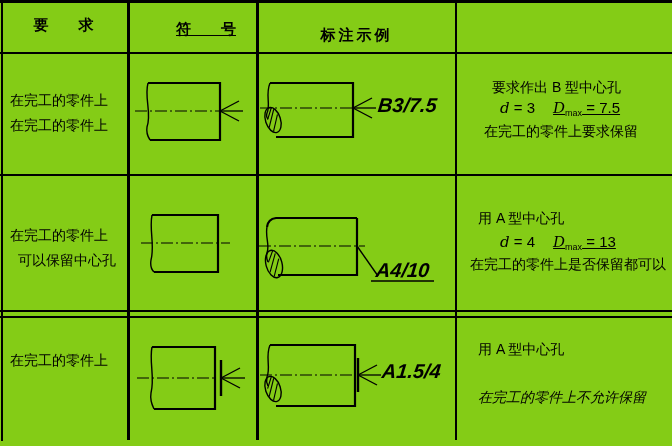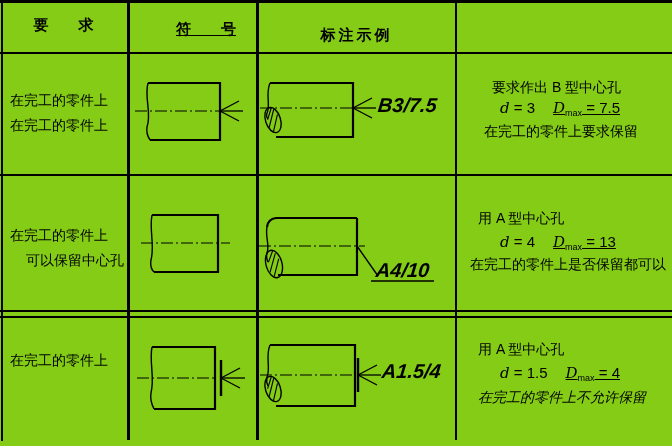--- a/index.html
+++ b/index.html
@@ -71,21 +71,21 @@
       <line class="thin" x1="95" y1="55" x2="114" y2="65"></line>
     </g>
   </svg>
   <div class="draw-label" style="left:378px;top:94px;">B3/7.5</div>
 
   <div class="cn" style="left:492px;top:79px;text-align:center;">要求作出 B 型中心孔</div>
   <div class="formula" style="left:500px;top:99px;"><span class="var">d</span><span> = 3</span><span class="dgroup"><span class="var">D</span><span class="sub">max</span><span> = 7.5</span></span></div>
   <div class="cn" style="left:484px;top:123px;">在完工的零件上要求保留</div>
 
   <div class="cn" style="left:10px;top:227px;">在完工的零件上</div>
-  <div class="cn" style="left:26px;top:252px;">可以保留中心孔</div>
+  <div class="cn" style="left:18px;top:252px;">可以保留中心孔</div>
 
   <svg style="left:129px;top:175px;" width="127" height="136" viewBox="0 0 127 136">
     <path class="outline" d="M23,40 H89 V97 H25"></path>
     <path class="thin" d="M23,40 C20,55 26,70 22,85 C21,91 23,95 25,97"></path>
     <line class="cline" x1="12" y1="68" x2="101" y2="68"></line>
   </svg>
 
   <svg style="left:258px;top:175px;" width="197" height="136" viewBox="0 0 197 136">
     <path class="outline" d="M99,43 H18 Q10,44 9,52"></path>
     <path class="thin" d="M9,52 C7,62 12,70 9,78 C8,82 9,85 10,87"></path>
@@ -133,16 +133,15 @@
     <g>
       <line class="outline" x1="100" y1="41" x2="100" y2="75" style="stroke-width:2.4;"></line>
       <line class="solid" x1="100" y1="58" x2="123" y2="58"></line>
       <line class="thin" x1="100" y1="58" x2="119" y2="48"></line>
       <line class="thin" x1="100" y1="58" x2="119" y2="68"></line>
     </g>
   </svg>
   <div class="draw-label" style="left:382px;top:360px;">A1.5/4</div>
 
   <div class="cn" style="left:478px;top:341px;">用 A 型中心孔</div>
-  <div class="formula" style="left:500px;top:364px;"><span class="var">d</span><span> = 1.5</span><span class="dgroup"><span class="var">D</span><span class="sub">max</span><span> = 4</span></span></div>
   <div class="cn" style="left:478px;top:389px;font-style:italic;">在完工的零件上不允许保留</div>
 
 </div>
 
 </body></html>

